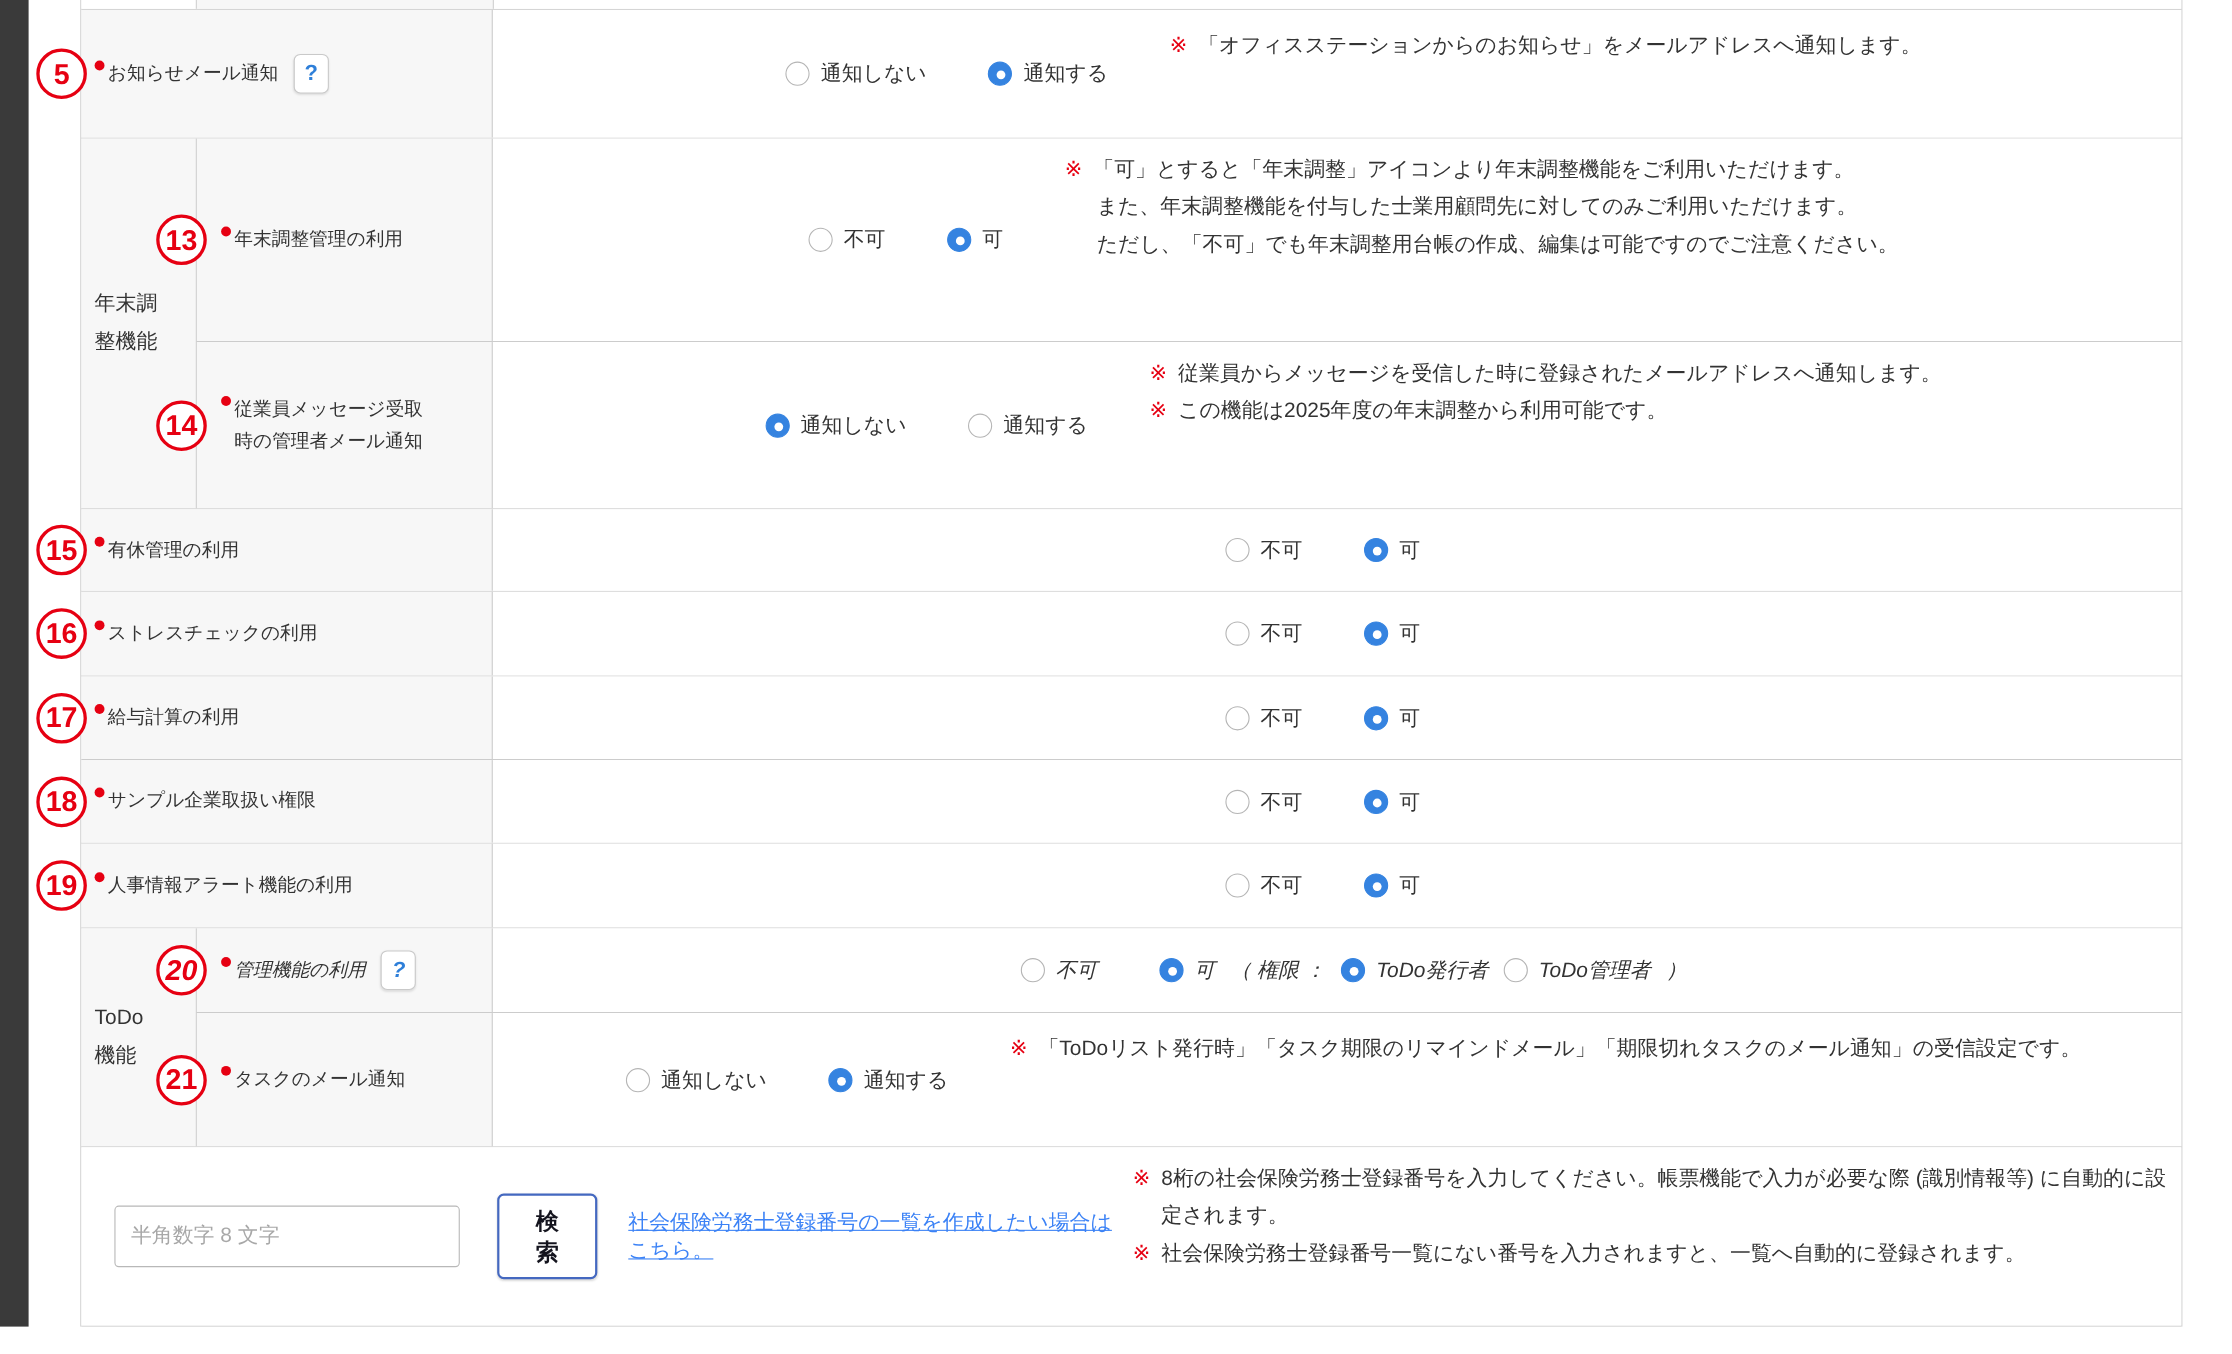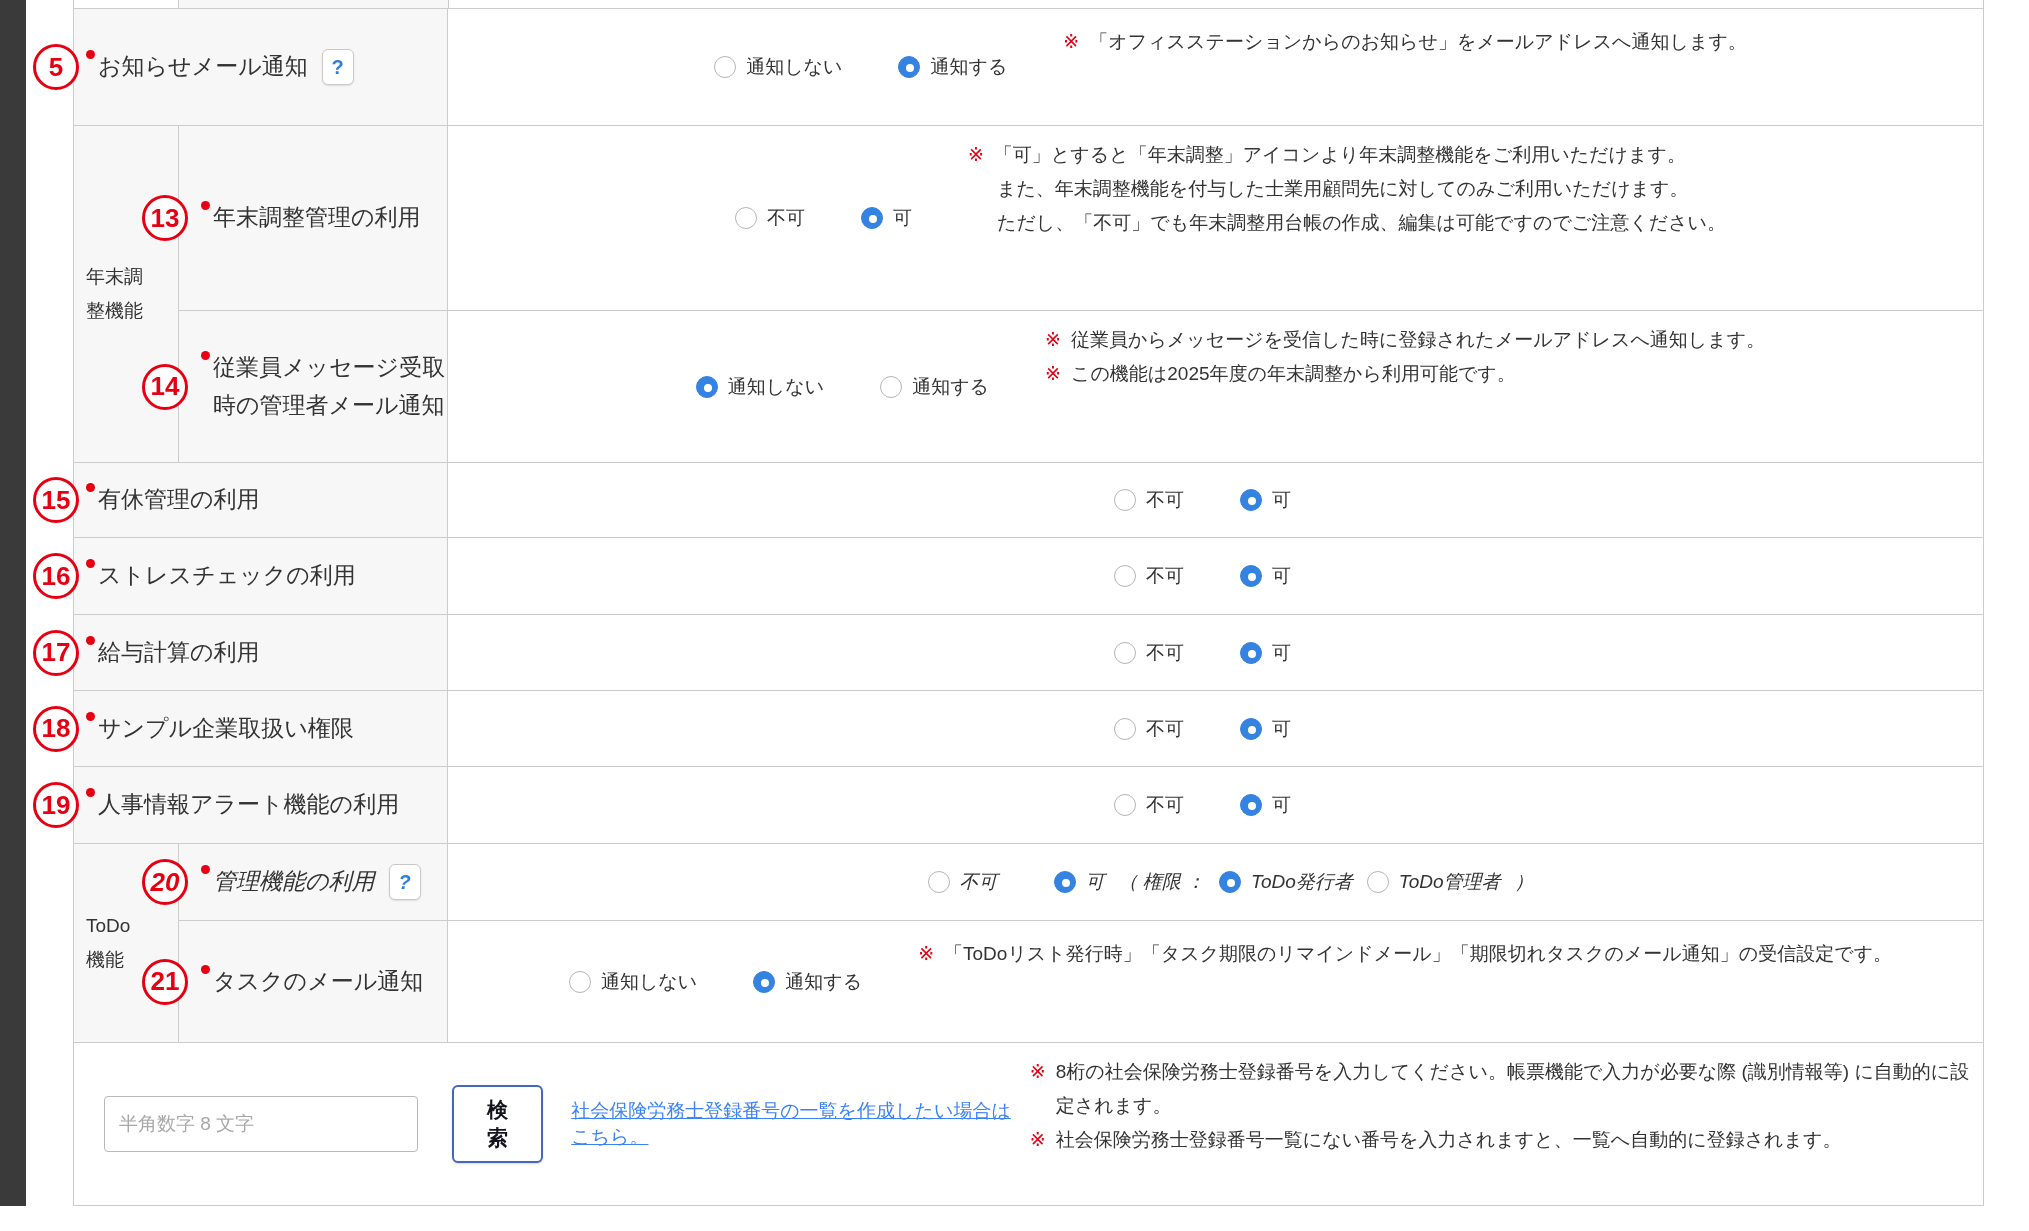--- a/index.html
+++ b/index.html
@@ -26,21 +26,21 @@
   .sub-row{display:flex;box-sizing:border-box;}
   .sub-row.divided{border-bottom:1px solid #ccc;}
   .sub-row .label-cell{width:269px;padding-left:22px;}
 
   .num{position:absolute;left:-41px;top:50%;transform:translateY(-50%);
        width:46px;height:46px;box-sizing:border-box;border:3px solid #e60012;border-radius:50%;
        background:#fff;color:#e60012;font-weight:bold;font-size:26px;
        display:flex;align-items:center;justify-content:center;z-index:3;}
   .sub-row .num{left:-37px;}
 
-  .lbl{display:flex;align-items:flex-start;font-size:23px;line-height:1.65;}
+  .lbl{display:flex;align-items:flex-start;font-size:17px;line-height:1.65;}
   .dot{flex:none;width:9px;height:9px;border-radius:50%;background:#e60012;margin:2px 3px 0 0;}
   .lbl .txt{white-space:pre-line;}
   .help{display:inline-flex;flex:none;width:30px;height:34px;margin-left:14px;align-self:center;
         border:1px solid #c9c9c9;border-radius:6px;background:#fff;box-shadow:0 1px 2px rgba(0,0,0,.10);
         color:#2e7fd9;font-size:20px;font-weight:bold;align-items:center;justify-content:center;}
 
   .opts{display:flex;align-items:center;font-size:19px;}
   .radio{flex:none;width:22px;height:22px;border-radius:50%;background:#fff;
          border:1px solid #b5b5b5;box-sizing:border-box;position:relative;margin-right:10px;}
   .radio.on{background:#3583e0;border-color:#3583e0;}

